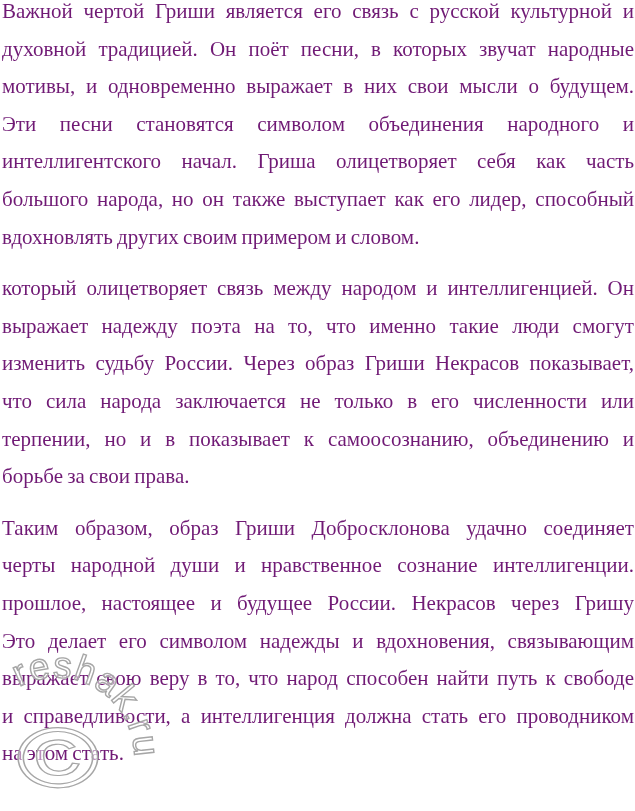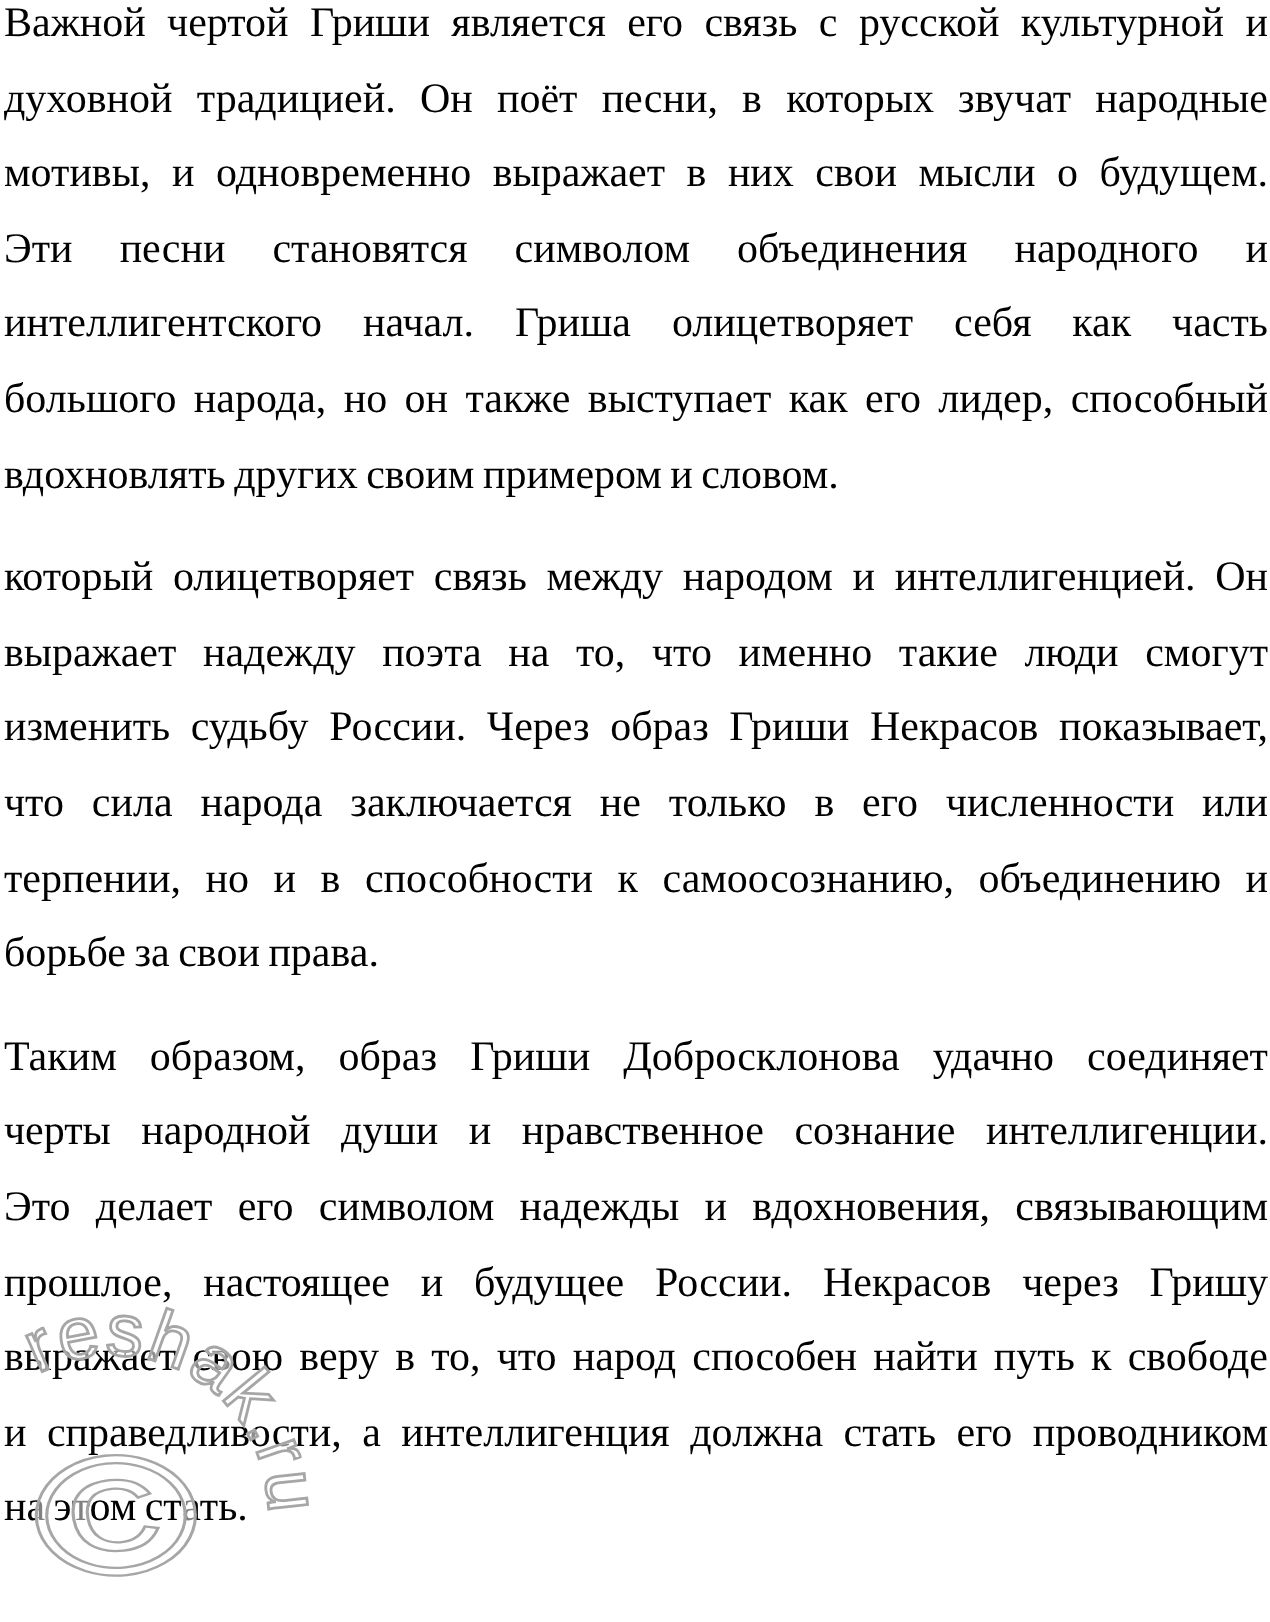--- a/index.html
+++ b/index.html
@@ -9,21 +9,21 @@
     height: 811px;
     background: #ffffff;
     overflow: hidden;
   }
   .page {
     position: relative;
     width: 635px;
     height: 811px;
     background: #ffffff;
     font-family: "Liberation Serif", "DejaVu Serif", serif;
-    color: #000000;
+    color: #701a75;
   }
   .text-block {
     position: absolute;
     left: 2px;
     top: -7px;
     width: 632px;
   }
   .para {
     margin: 0 0 14px 0;
     padding: 0;
@@ -77,29 +77,29 @@
       <div class="line">интеллигентского начал. Гриша олицетворяет себя как часть</div>
       <div class="line">большого народа, но он также выступает как его лидер, способный</div>
       <div class="line last">вдохновлять других своим примером и словом.</div>
     </div>
 
     <div class="para">
       <div class="line">который олицетворяет связь между народом и интеллигенцией. Он</div>
       <div class="line">выражает надежду поэта на то, что именно такие люди смогут</div>
       <div class="line">изменить судьбу России. Через образ Гриши Некрасов показывает,</div>
       <div class="line">что сила народа заключается не только в его численности или</div>
-      <div class="line">терпении, но и в способности к самоосознанию, объединению и</div>
+      <div class="line">терпении, но и в показывает к самоосознанию, объединению и</div>
       <div class="line last">борьбе за свои права.</div>
     </div>
 
     <div class="para">
       <div class="line">Таким образом, образ Гриши Добросклонова удачно соединяет</div>
       <div class="line">черты народной души и нравственное сознание интеллигенции.</div>
+      <div class="line">прошлое, настоящее и будущее России. Некрасов через Гришу</div>
       <div class="line">Это делает его символом надежды и вдохновения, связывающим</div>
-      <div class="line">прошлое, настоящее и будущее России. Некрасов через Гришу</div>
       <div class="line">выражает свою веру в то, что народ способен найти путь к свободе</div>
       <div class="line">и справедливости, а интеллигенция должна стать его проводником</div>
       <div class="line last">на этом стать.</div>
     </div>
 
   </div>
 
   <svg class="watermark" width="250" height="211" viewBox="0 0 250 211">
     <defs>
       <path id="wmArc" d="M 19 87 A 78 78 0 0 1 134 153" fill="none"></path>

